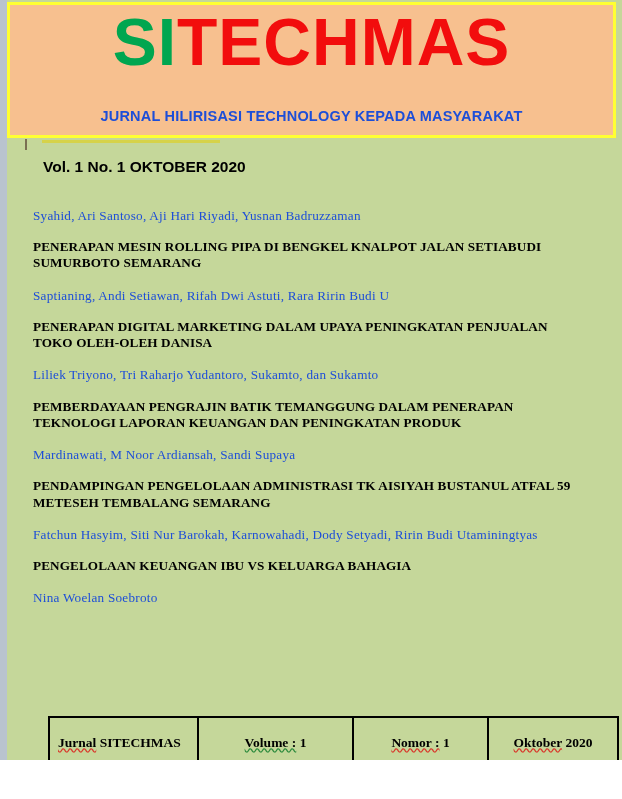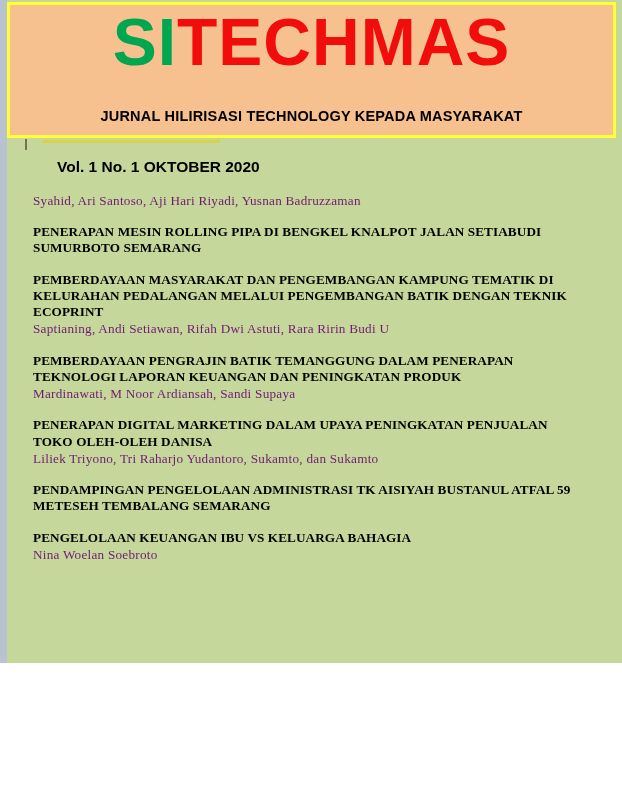--- a/index.html
+++ b/index.html
@@ -7,21 +7,21 @@
     padding: 0;
     background: #ffffff;
   }
   body {
     font-family: "Liberation Serif", serif;
   }
 
   #cover {
     position: relative;
     width: 622px;
-    height: 663px;
+    height: 760px;
     background: #c5d79a;
     overflow: hidden;
   }
 
   
   #left-edge-strip {
     position: absolute;
     left: 0;
     top: 0;
     width: 7px;
@@ -59,21 +59,21 @@
   #journal-subtitle {
     position: absolute;
     left: 0;
     top: 103px;
     width: 100%;
     text-align: center;
     font-family: "Liberation Sans", sans-serif;
     font-weight: bold;
     font-size: 14.5px;
     letter-spacing: 0.2px;
-    color: #000000;
+    color: #1d4ed8;
     white-space: nowrap;
   }
 
   
   #cursor-artifact {
     position: absolute;
     left: 25px;
     top: 139px;
     width: 2px;
     height: 11px;
@@ -91,21 +91,20 @@
   
   #issue-line {
     position: absolute;
     left: 43px;
     top: 158px;
     font-family: "Liberation Sans", sans-serif;
     font-weight: bold;
     font-size: 15.5px;
     color: #000000;
     white-space: nowrap;
-    margin-left: 14px;
   }
 
   
   #toc {
     position: absolute;
     left: 33px;
     top: 192px;
     width: 545px;
   }
   .toc-entry {
@@ -117,22 +116,22 @@
     font-size: 13.2px;
     line-height: 1.23;
     color: #000000;
     letter-spacing: 0.1px;
   }
   .toc-authors {
     font-family: "Liberation Serif", serif;
     font-weight: normal;
     font-size: 13.2px;
     line-height: 1.23;
-    color: #701a75;
-    margin-top: 1px;
+    color: #1d4ed8;
+    margin-top: 16px;
     letter-spacing: 0.25px;
   }
 
   
   #issue-table {
     position: absolute;
     left: 48px;
     top: 716px;
     width: 525px;
     height: 53px;
@@ -186,36 +185,36 @@
 
     <div class="toc-entry">
       <div class="toc-authors">Syahid, Ari Santoso, Aji Hari Riyadi, Yusnan Badruzzaman</div>
     </div>
 
     <div class="toc-entry">
       <div class="toc-title">PENERAPAN MESIN ROLLING PIPA DI BENGKEL KNALPOT JALAN SETIABUDI SUMURBOTO SEMARANG</div>
     </div>
 
     <div class="toc-entry">
-      <div class="toc-title">PEMBERDAYAAN MASYARAKAT DAN PENGEMBANGAN KAMPUNG TEMATIK DI KELURAHAN PEDALANGAN MELALUI PENGEMBANGAN BATIK DENGAN TEKNIK ECOPRINT</div>
       <div class="toc-authors">Saptianing, Andi Setiawan, Rifah Dwi Astuti, Rara Ririn Budi U</div>
+    </div>
+
+    <div class="toc-entry">
+      <div class="toc-title">PENERAPAN DIGITAL MARKETING DALAM UPAYA PENINGKATAN PENJUALAN TOKO OLEH-OLEH DANISA</div>
+      <div class="toc-authors">Liliek Triyono, Tri Raharjo Yudantoro, Sukamto, dan Sukamto</div>
     </div>
 
     <div class="toc-entry">
       <div class="toc-title">PEMBERDAYAAN PENGRAJIN BATIK TEMANGGUNG DALAM PENERAPAN TEKNOLOGI LAPORAN KEUANGAN DAN PENINGKATAN  PRODUK</div>
       <div class="toc-authors">Mardinawati, M Noor Ardiansah, Sandi Supaya</div>
     </div>
 
     <div class="toc-entry">
-      <div class="toc-title">PENERAPAN DIGITAL MARKETING DALAM UPAYA PENINGKATAN PENJUALAN TOKO OLEH-OLEH DANISA</div>
-      <div class="toc-authors">Liliek Triyono, Tri Raharjo Yudantoro, Sukamto, dan Sukamto</div>
-    </div>
-
-    <div class="toc-entry">
       <div class="toc-title">PENDAMPINGAN PENGELOLAAN ADMINISTRASI TK AISIYAH BUSTANUL ATFAL 59 METESEH TEMBALANG SEMARANG</div>
+      <div class="toc-authors">Fatchun Hasyim, Siti Nur Barokah, Karnowahadi, Dody Setyadi, Ririn Budi Utaminingtyas</div>
     </div>
 
     <div class="toc-entry">
       <div class="toc-title">PENGELOLAAN KEUANGAN IBU VS KELUARGA BAHAGIA</div>
       <div class="toc-authors">Nina Woelan Soebroto</div>
     </div>
 
   </div>
 
   <table id="issue-table">

